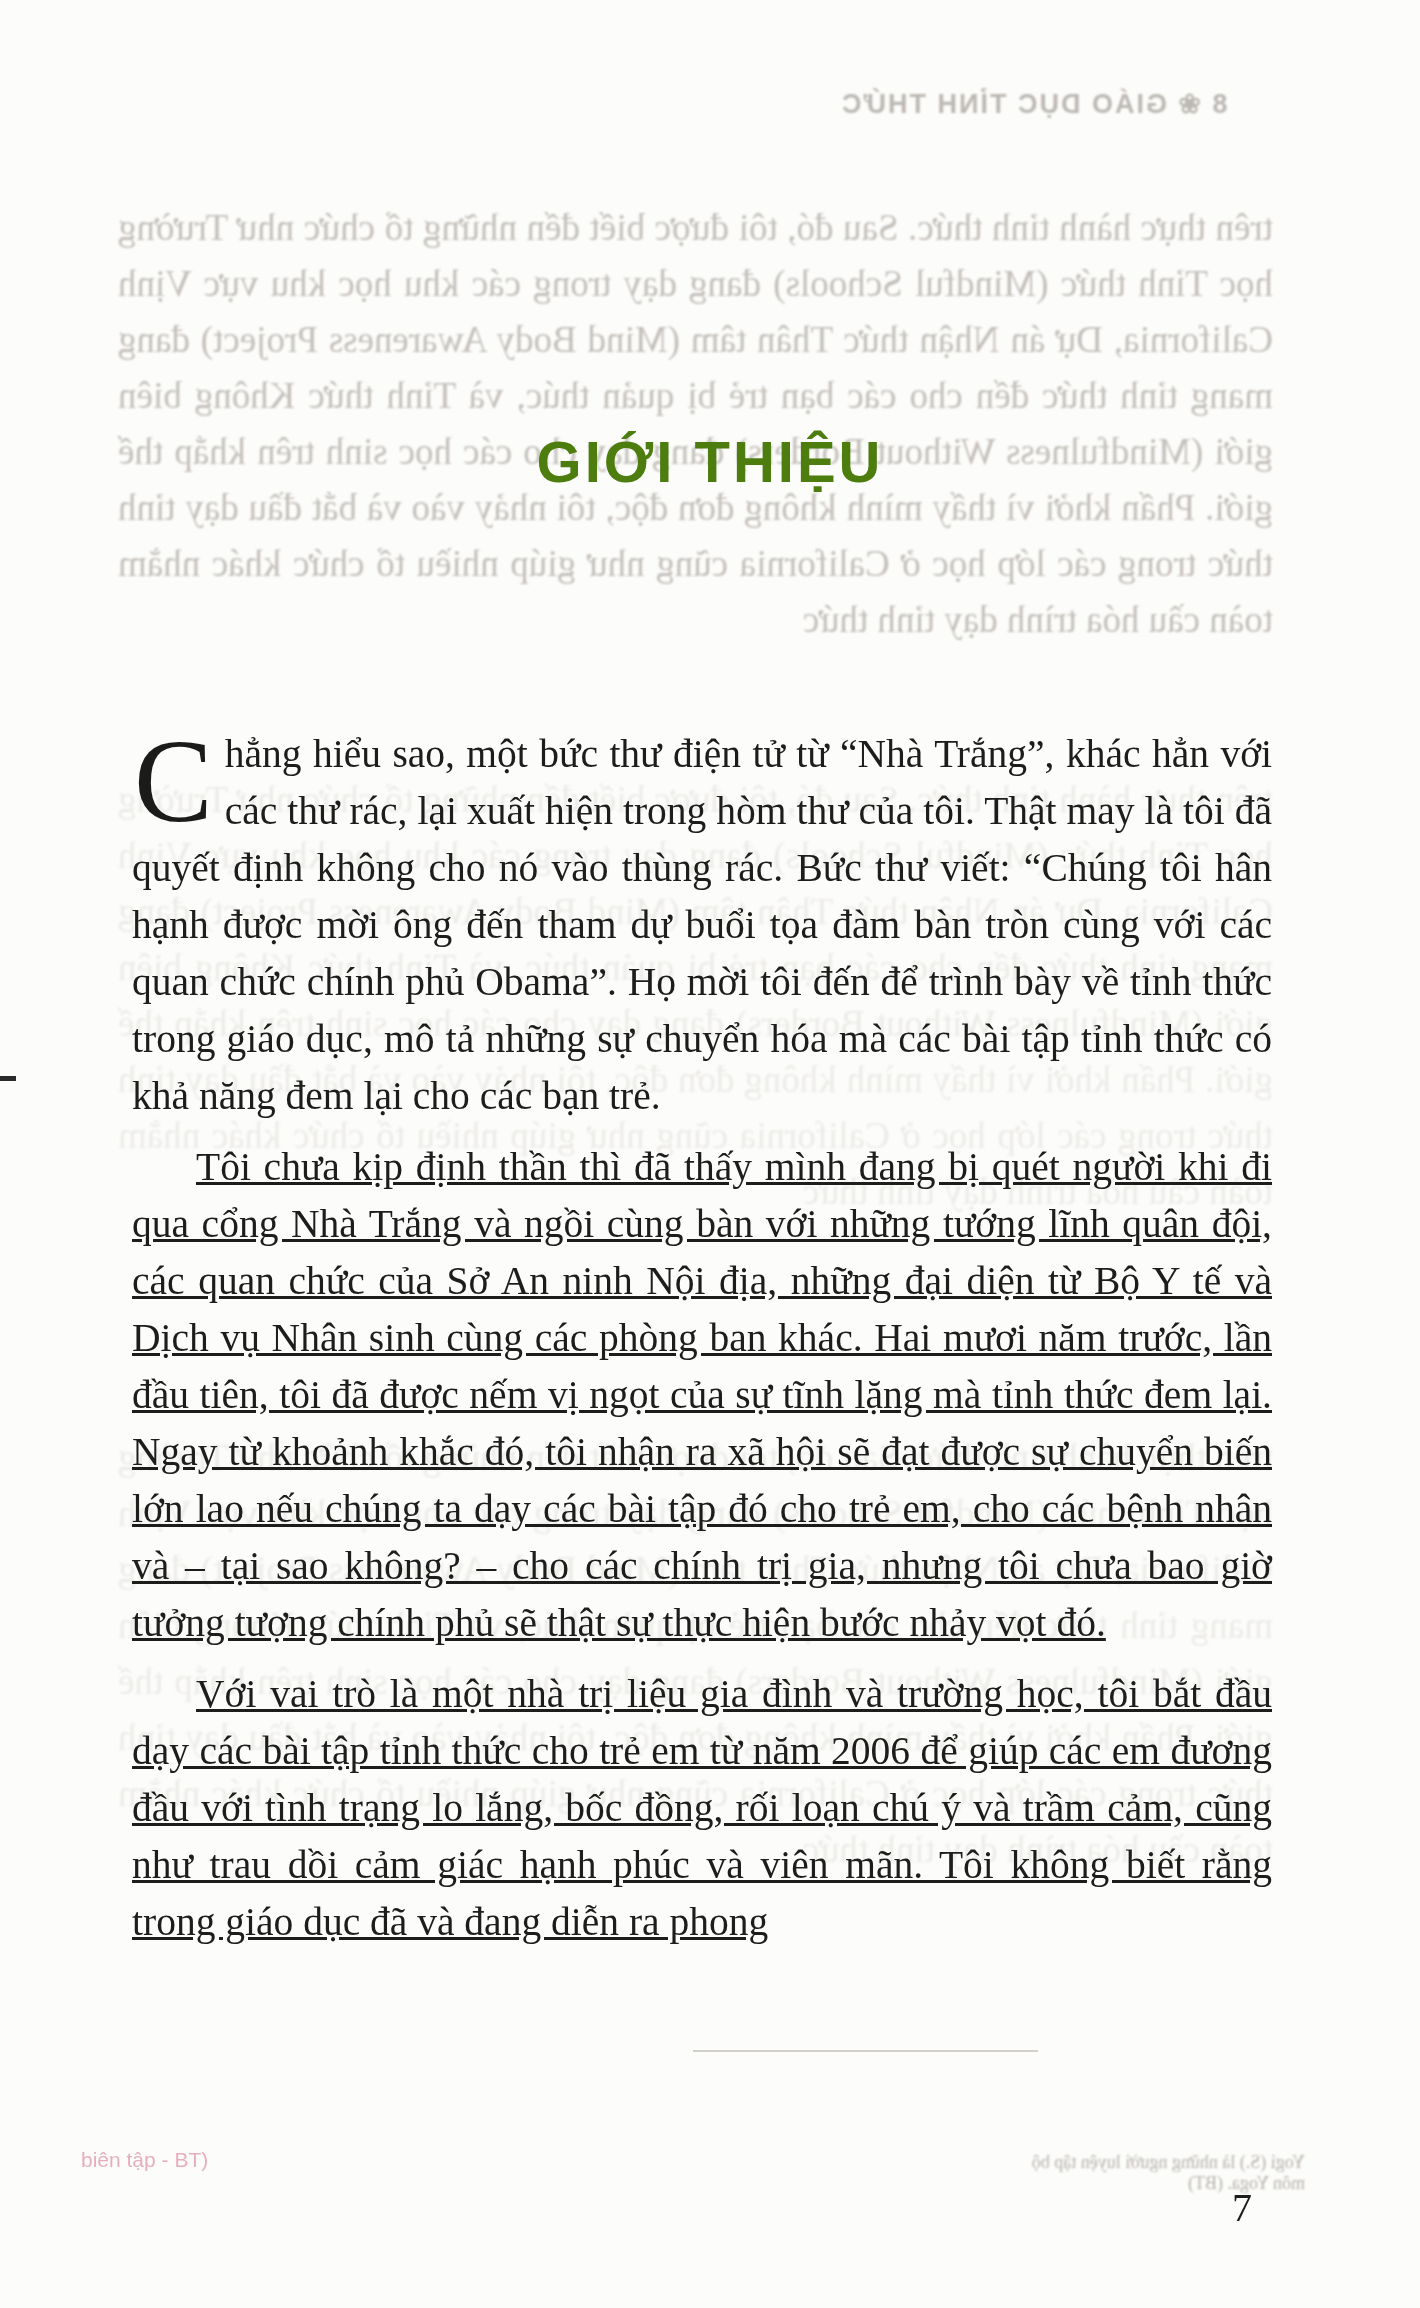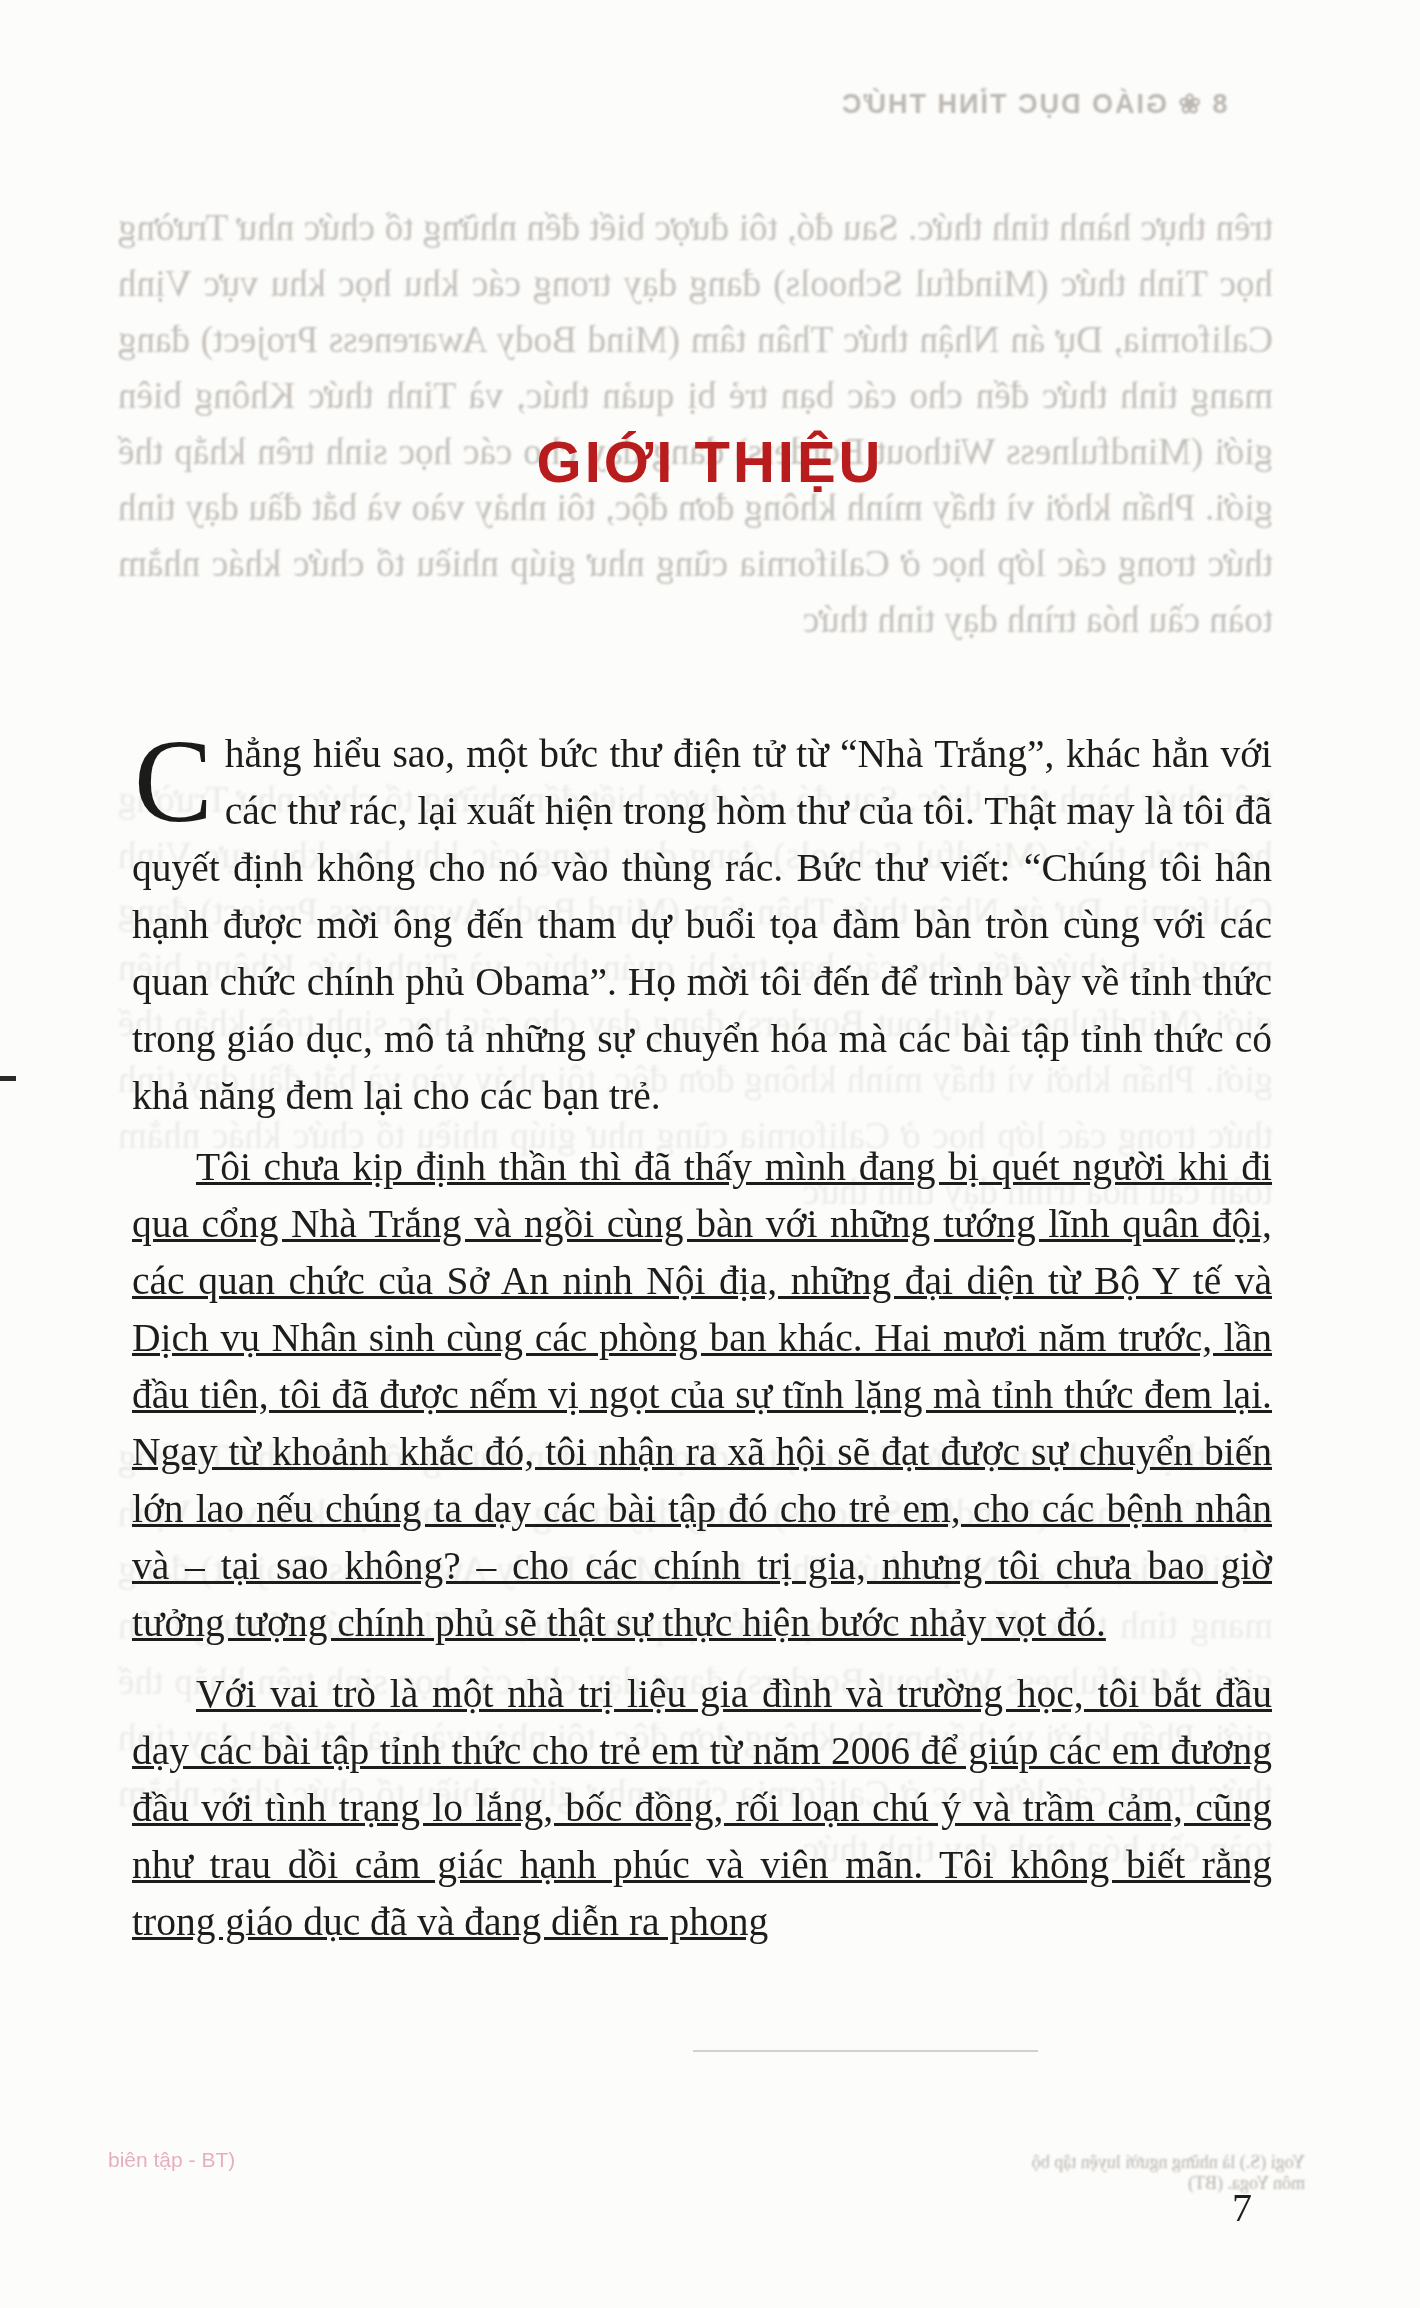--- a/index.html
+++ b/index.html
@@ -56,21 +56,21 @@
     position: absolute;
     top: 428px;
     left: 140px;
     width: 1140px;
     margin: 0;
     text-align: center;
     font-family: "Liberation Sans", sans-serif;
     font-weight: 700;
     font-size: 58px;
     letter-spacing: 3px;
-    color: #b91c1c;
+    color: #4d7c0f;
   }
 
   .body-text {
     position: absolute;
     top: 726px;
     left: 132px;
     width: 1140px;
     text-align: justify;
     font-size: 39.5px;
     line-height: 57px;
@@ -91,21 +91,21 @@
     top: 2184px;
     left: 1232px;
     font-size: 40px;
     color: #1d1d1b;
   }
 
   
   .footnote-left {
     position: absolute;
     top: 2148px;
-    left: 108px;
+    left: 81px;
     font-family: "Liberation Sans", sans-serif;
     font-size: 21px;
     color: #d4708f;
     opacity: 0.55;
     filter: blur(0.6px);
     pointer-events: none;
   }
   .footnote-right {
     position: absolute;
     top: 2152px;

